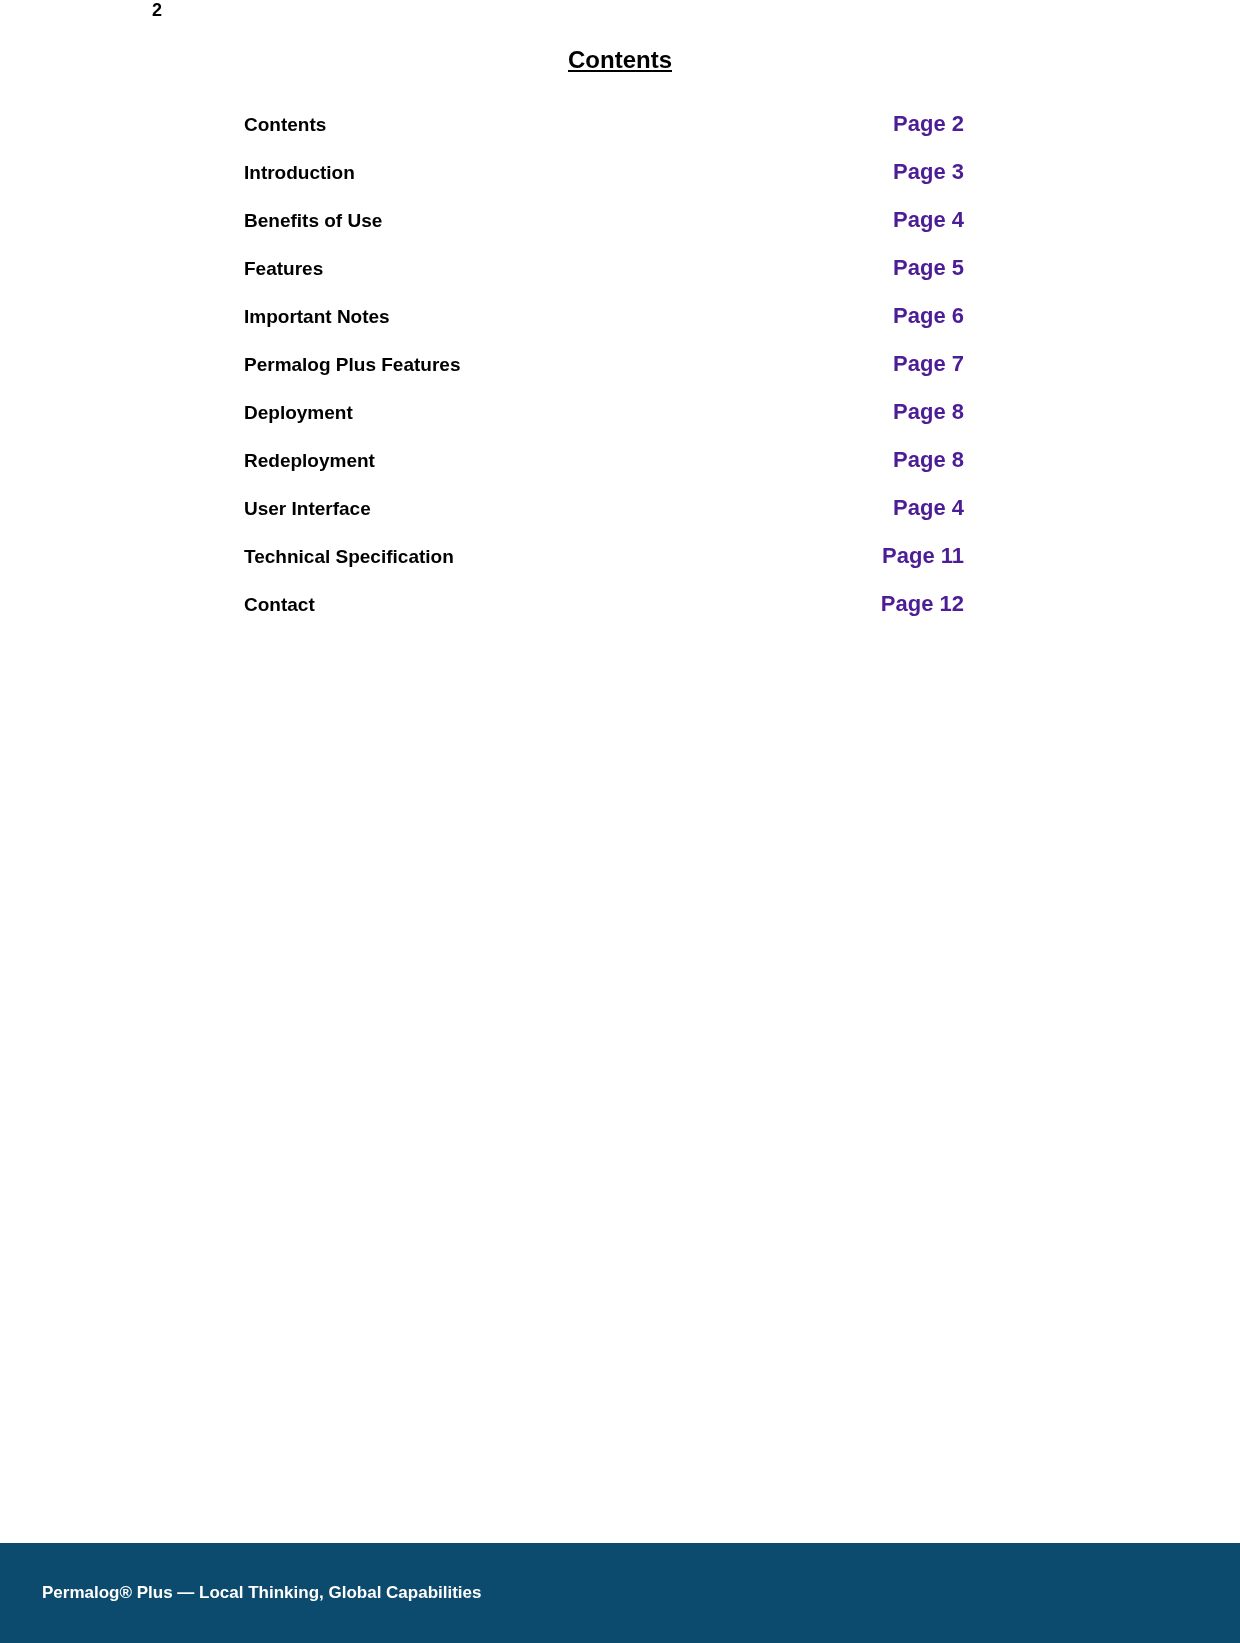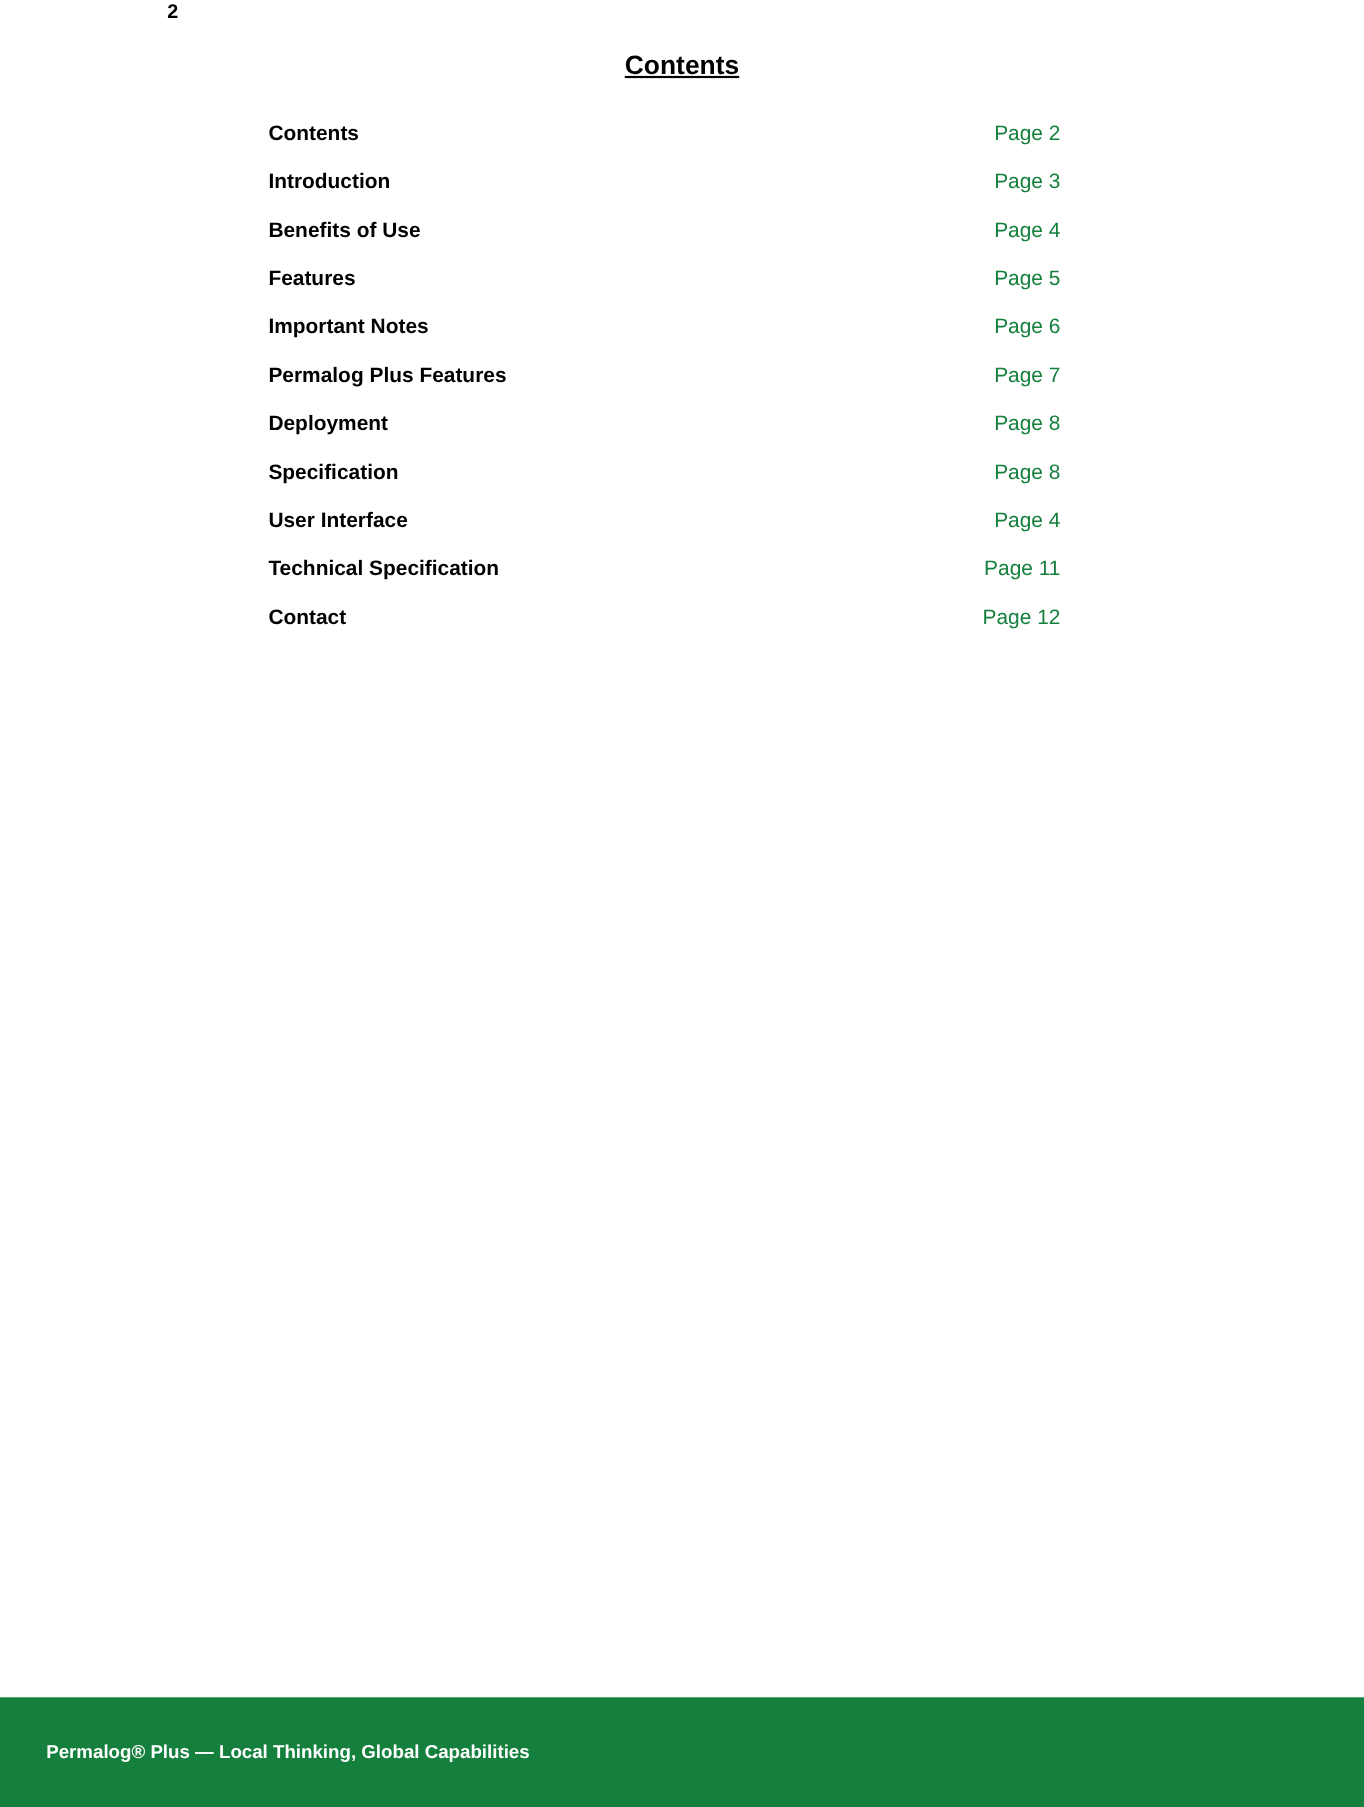--- a/index.html
+++ b/index.html
@@ -44,31 +44,31 @@
       justify-content: space-between;
       align-items: baseline;
       padding: 11px 0;
     }
     .toc-label {
       font-size: 19px;
       font-weight: bold;
       color: #000;
     }
     .toc-page {
-      font-size: 19px;
-      font-weight: normal;
-      color: #15803d;
+      font-size: 22px;
+      font-weight: bold;
+      color: #4c1d95;
     }
     .footer {
       position: absolute;
       bottom: 0;
       left: 0;
       right: 0;
       height: 100px;
-      background: #15803d;
+      background: #0c4a6e;
       display: flex;
       align-items: center;
       padding-left: 42px;
     }
     .footer-text {
       color: #ffffff;
       font-size: 17px;
       font-weight: bold;
     }
   </style>
@@ -102,21 +102,21 @@
   </div>
   <div class="toc-row">
     <span class="toc-label">Permalog Plus Features</span>
     <span class="toc-page">Page 7</span>
   </div>
   <div class="toc-row">
     <span class="toc-label">Deployment</span>
     <span class="toc-page">Page 8</span>
   </div>
   <div class="toc-row">
-    <span class="toc-label">Specification</span>
+    <span class="toc-label">Redeployment</span>
     <span class="toc-page">Page 8</span>
   </div>
   <div class="toc-row">
     <span class="toc-label">User Interface</span>
     <span class="toc-page">Page 4</span>
   </div>
   <div class="toc-row">
     <span class="toc-label">Technical Specification</span>
     <span class="toc-page">Page 11</span>
   </div>

